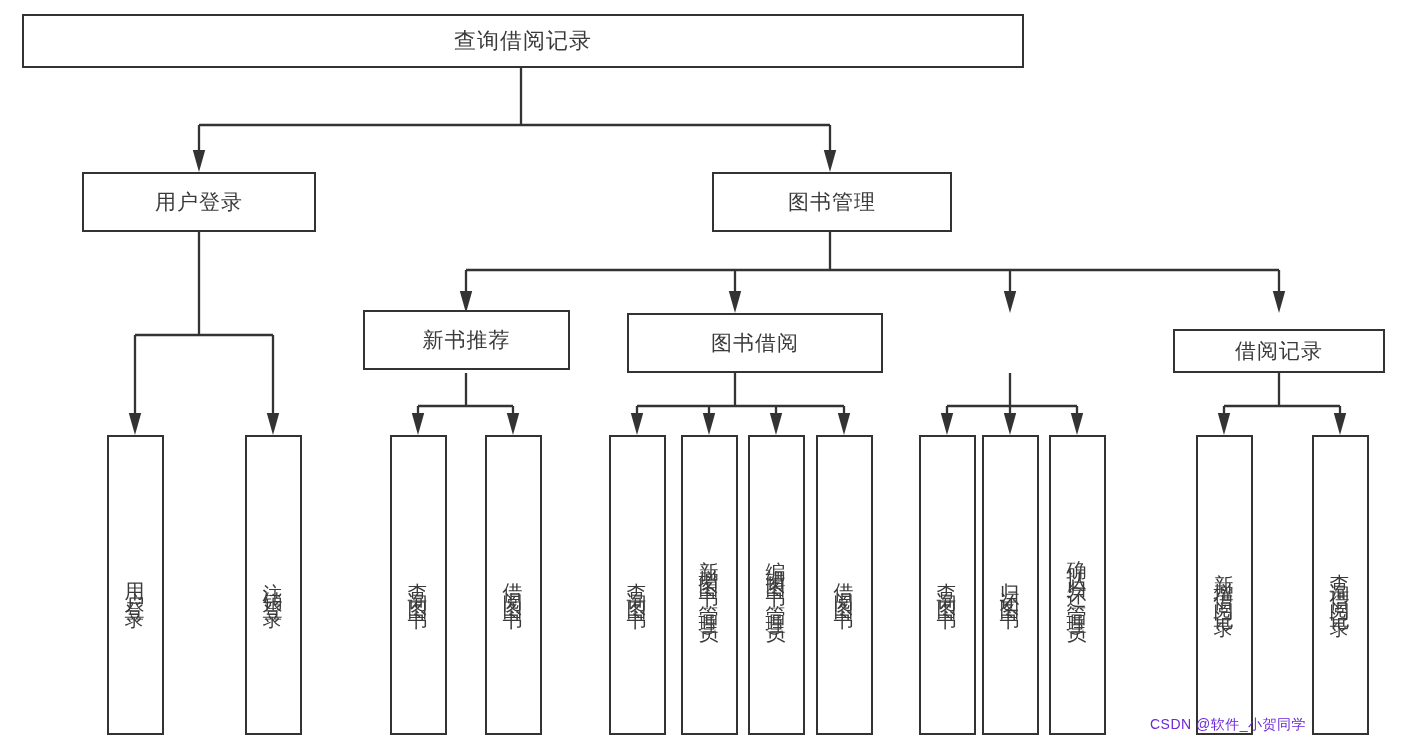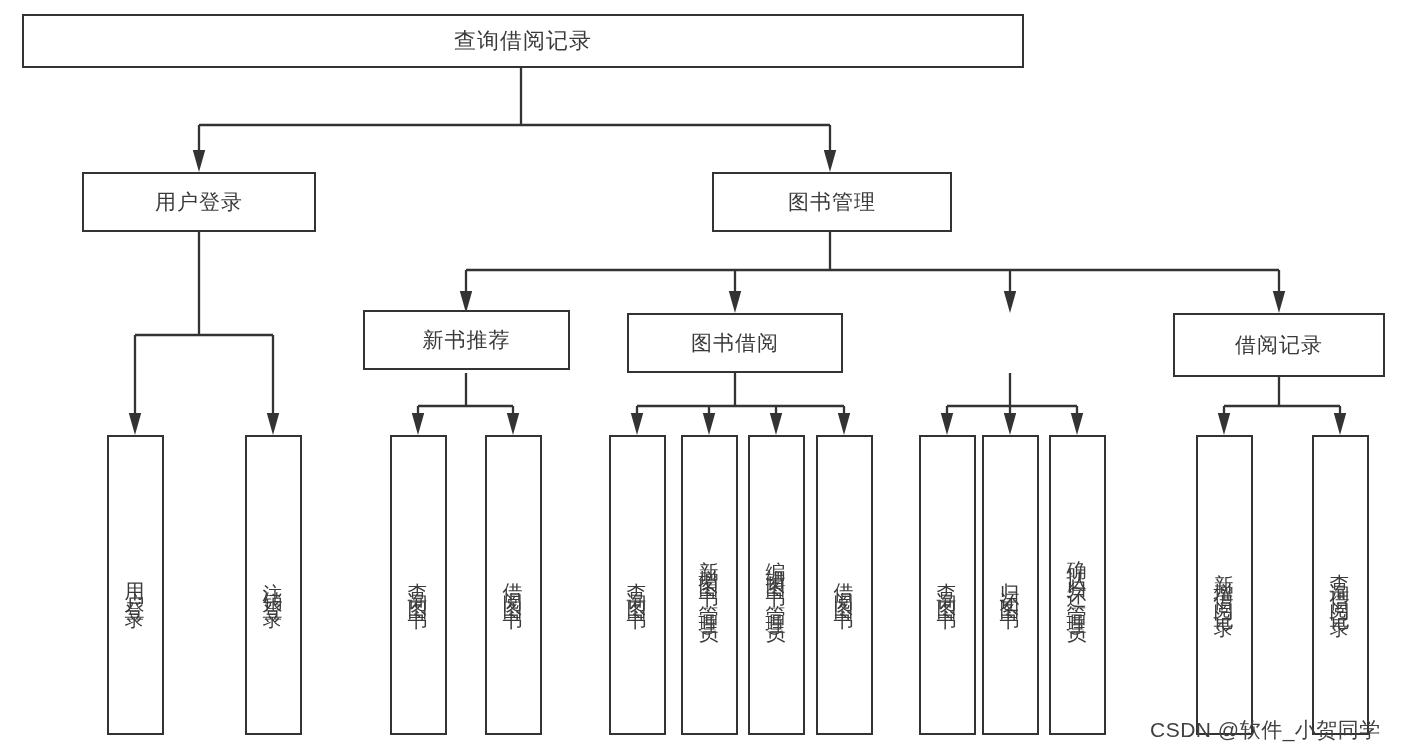--- a/index.html
+++ b/index.html
@@ -26,44 +26,44 @@
     writing-mode:vertical-rl;
     font-size:20px;
     letter-spacing:9px;
   }
   
   #n-root{left:22px;top:14px;width:1002px;height:54px;}
   #n-root span{font-size:22px;}
   #n-user-login{left:82px;top:172px;width:234px;height:60px;}
   #n-book-mgmt{left:712px;top:172px;width:240px;height:60px;}
   #n-new-books{left:363px;top:310px;width:207px;height:60px;justify-content:center;}
-  #n-book-borrow{left:627px;top:313px;width:216px;height:60px;}
+  #n-book-borrow{left:627px;top:313px;width:256px;height:60px;}
   #n-current-borrow{left:903px;top:313px;width:214px;height:60px;}
-  #n-borrow-records{left:1173px;top:313px;width:212px;height:64px;text-align:right;}
+  #n-borrow-records{left:1173px;top:329px;width:212px;height:44px;text-align:right;}
   
   .v{top:435px;width:57px;height:300px;}
   #n-leaf-user-login{left:107px;}
   #n-leaf-logout{left:245px;}
   #n-leaf-query1{left:390px;}
   #n-leaf-borrow1{left:485px;}
   #n-leaf-query2{left:609px;}
   #n-leaf-add-books{left:681px;}
   #n-leaf-edit-books{left:748px;}
   #n-leaf-borrow2{left:816px;}
   #n-leaf-query3{left:919px;}
   #n-leaf-return{left:982px;}
   #n-leaf-confirm{left:1049px;}
   #n-leaf-add-record{left:1196px;}
   #n-leaf-query-record{left:1312px;}
   .watermark{
     position:absolute;
     left:1150px;top:716px;
     z-index:5;
-    font-size:21px;
-    color:#404040;
+    font-size:14px;
+    color:#6d28d9;
     letter-spacing:0.5px;
   }
 </style>
 </head>
 <body>
 
 <div class="canvas">
 
   <svg class="connectors" width="1405" height="747" viewBox="0 0 1405 747">
     <defs>

